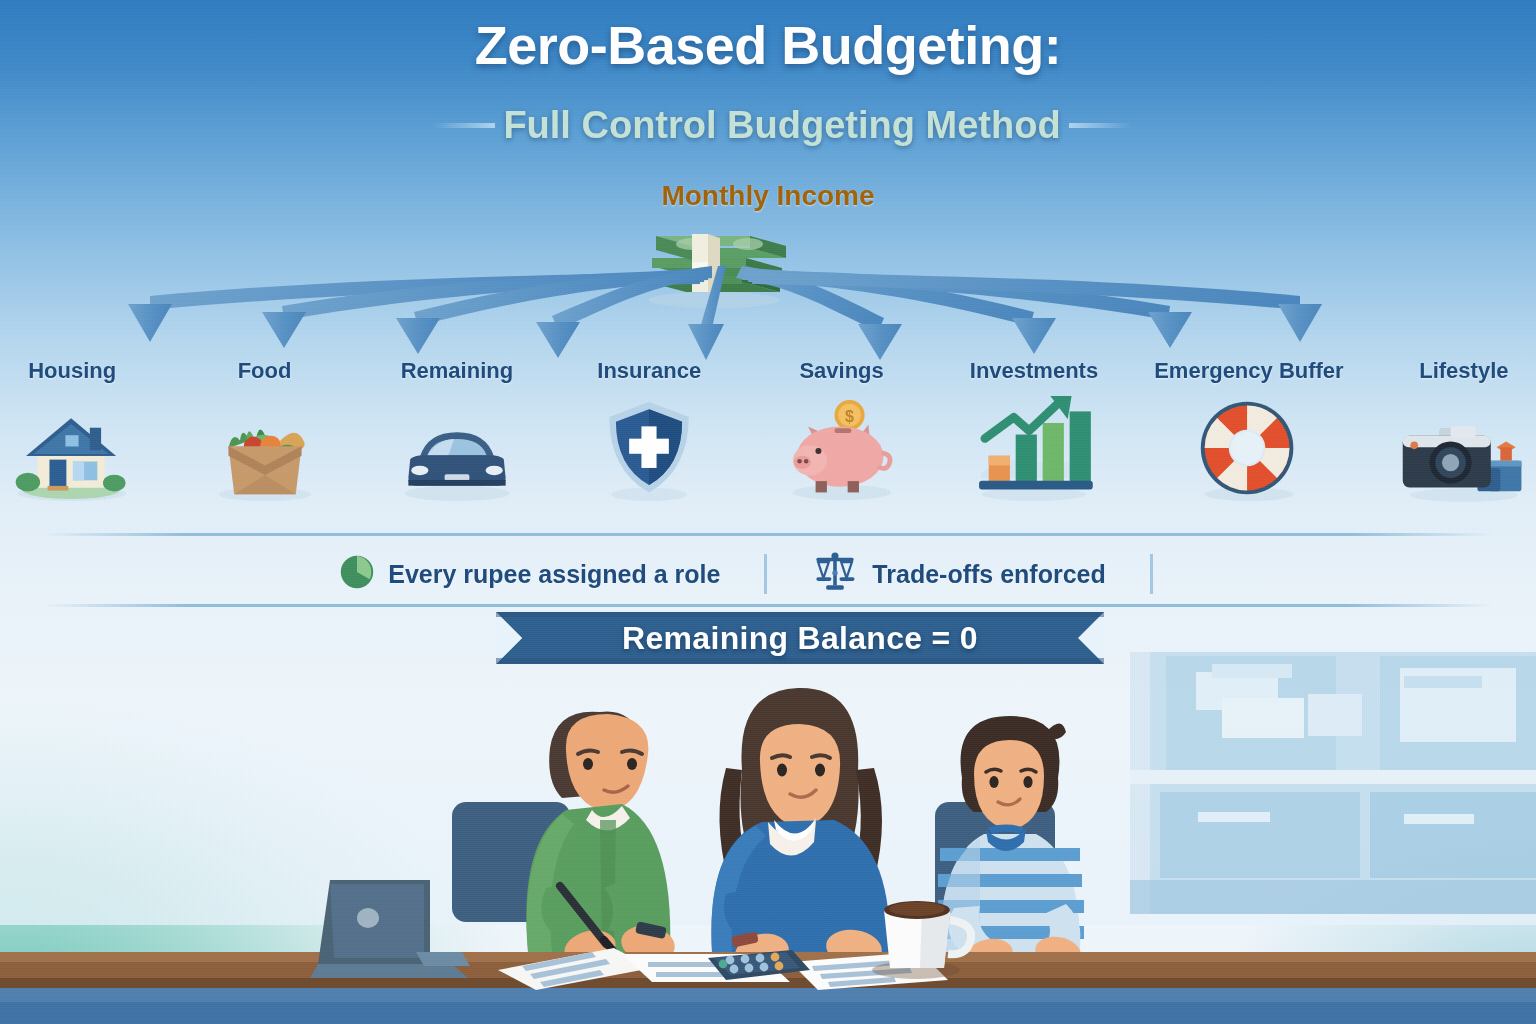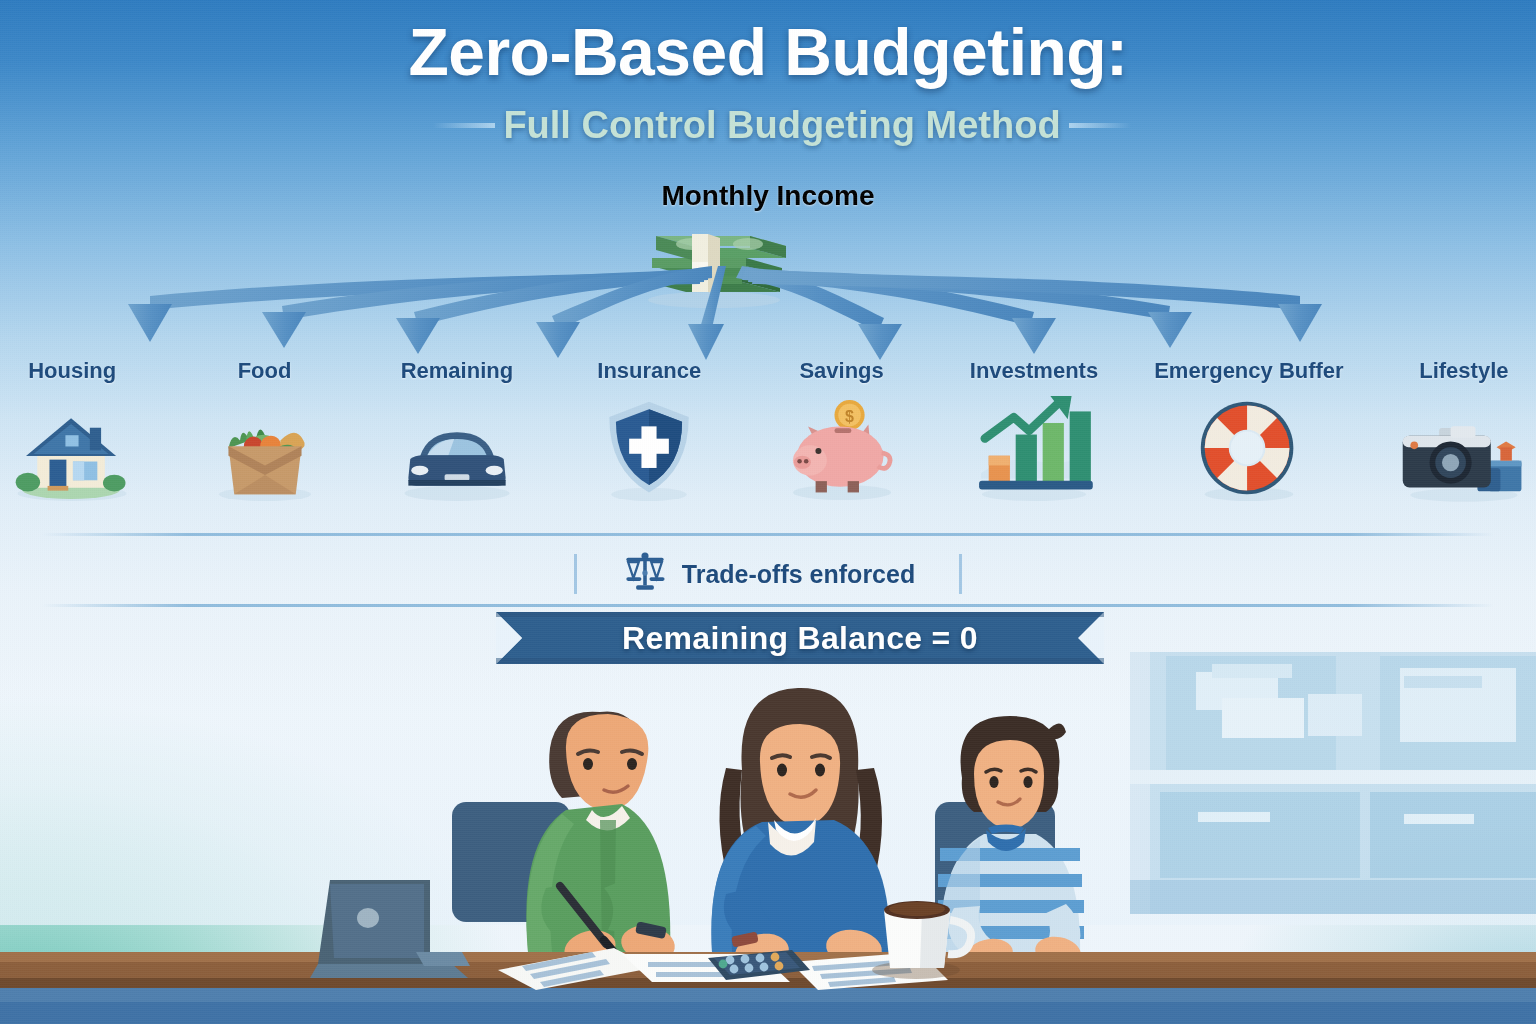--- a/index.html
+++ b/index.html
@@ -25,33 +25,33 @@
       rgba(92,178,196,.55) 0%, rgba(150,205,215,.28) 48%, rgba(200,230,230,0) 80%);}
   .bg-wall{position:absolute;left:0;right:0;top:655px;height:270px;
     background:linear-gradient(180deg,rgba(240,247,252,.0) 0%,rgba(238,246,252,.55) 22%,rgba(233,243,251,.75) 100%);}
   .noise{position:absolute;inset:0;pointer-events:none;opacity:.05;
     background-image:
       repeating-linear-gradient(0deg,rgba(255,255,255,.5) 0 1px,rgba(0,0,0,0) 1px 2px),
       repeating-linear-gradient(90deg,rgba(0,0,0,.28) 0 1px,rgba(0,0,0,0) 1px 2px);}
 
   
   .title{position:absolute;top:14px;left:0;width:1536px;text-align:center;
-    font-size:66px;font-weight:bold;color:#ffffff;letter-spacing:-.5px;
+    font-size:54px;font-weight:bold;color:#ffffff;letter-spacing:-.5px;
     text-shadow:0 3px 6px rgba(10,45,85,.45);}
   .subtitle-row{position:absolute;top:104px;left:0;width:1536px;
     display:flex;align-items:center;justify-content:center;gap:8px;padding-left:14px;}
   .subtitle{font-size:38px;font-weight:bold;color:#c5e2d6;
     text-shadow:0 2px 5px rgba(10,45,85,.40);}
   .dash{width:62px;height:5px;}
   .dash.l{background:linear-gradient(90deg,rgba(150,200,235,0),rgba(178,214,240,.95));}
   .dash.r{background:linear-gradient(270deg,rgba(150,200,235,0),rgba(178,214,240,.95));}
 
   
   .income-label{position:absolute;top:180px;left:0;width:1536px;text-align:center;
-    font-size:28px;font-weight:bold;color:#000000;
+    font-size:28px;font-weight:bold;color:#a16207;
     text-shadow:0 1px 2px rgba(255,255,255,.55);}
   .cash{position:absolute;left:630px;top:222px;width:160px;height:86px;}
 
   
   .flow{position:absolute;left:0;top:216px;width:1536px;height:150px;}
 
   
   .cat-row{position:absolute;left:0;top:358px;width:1536px;height:160px;
     display:flex;gap:48px;}
   .cat{flex:1;position:relative;text-align:center;}
@@ -320,20 +320,29 @@
         </svg>
       </div>
     </div>
 
   </div>
 
   <div class="hr top"></div>
 
   <div class="feat-row">
 
+    <div class="feat">
+      <span>
+        <svg viewBox="0 0 40 40" width="36" height="36">
+          <circle cx="20" cy="20" r="18" fill="#3f8f5e"></circle>
+          <path d="M20 20 L20 2 A18 18 0 0 1 34 28 Z" fill="#8dc98f"></path>
+        </svg>
+      </span>
+      <span class="feat-text">Every rupee assigned a role</span>
+    </div>
 
     <span class="feat-sep"></span>
 
     <div class="feat">
       <span>
         <svg viewBox="0 0 54 46" width="48" height="42">
           <rect x="25" y="4" width="4" height="34" fill="#2c5e93"></rect>
           <rect x="6" y="7" width="42" height="4" rx="2" fill="#2c5e93"></rect>
           <circle cx="27" cy="5" r="4" fill="#2c5e93"></circle>
           <circle cx="27" cy="24" r="3" fill="#4a7cae"></circle>

